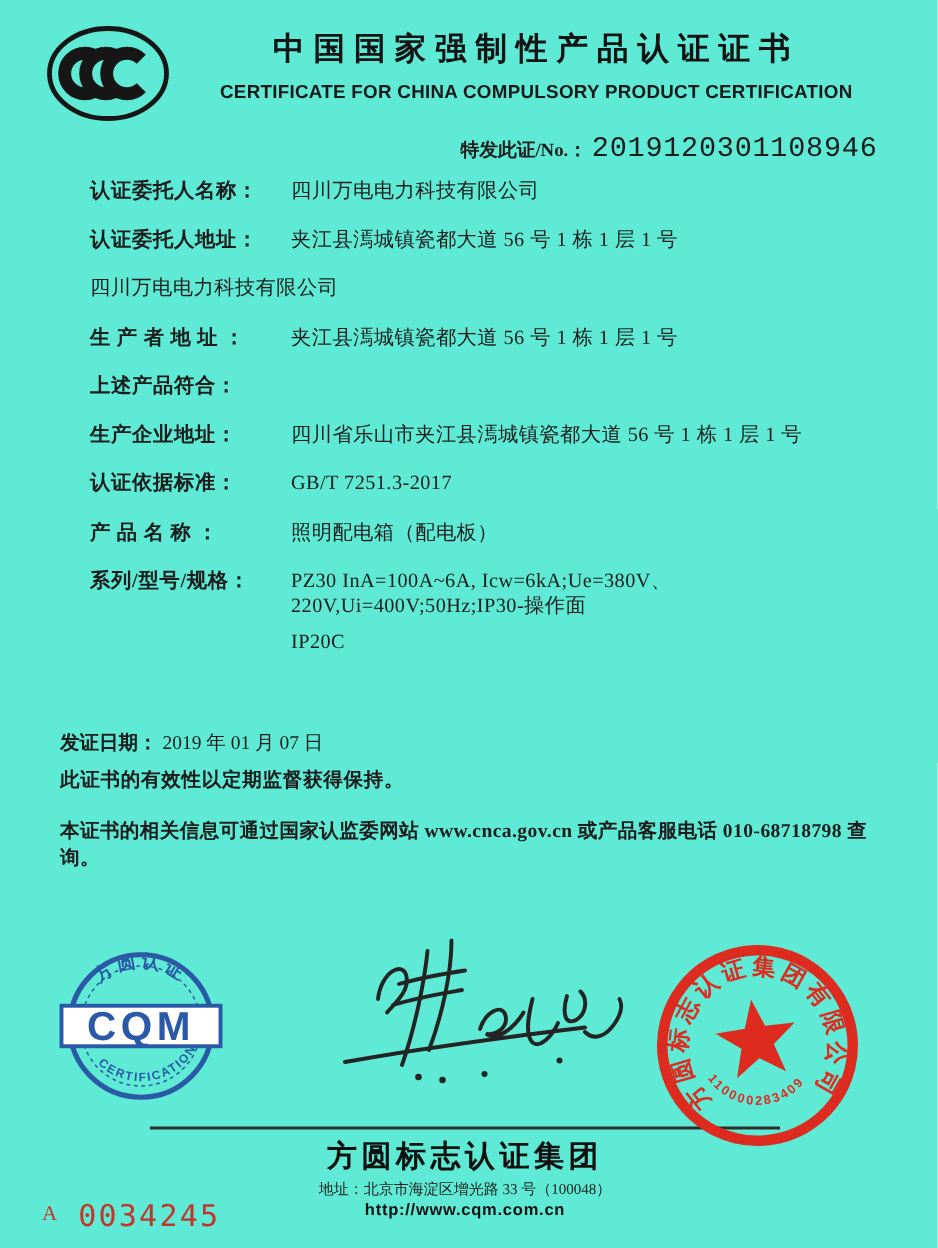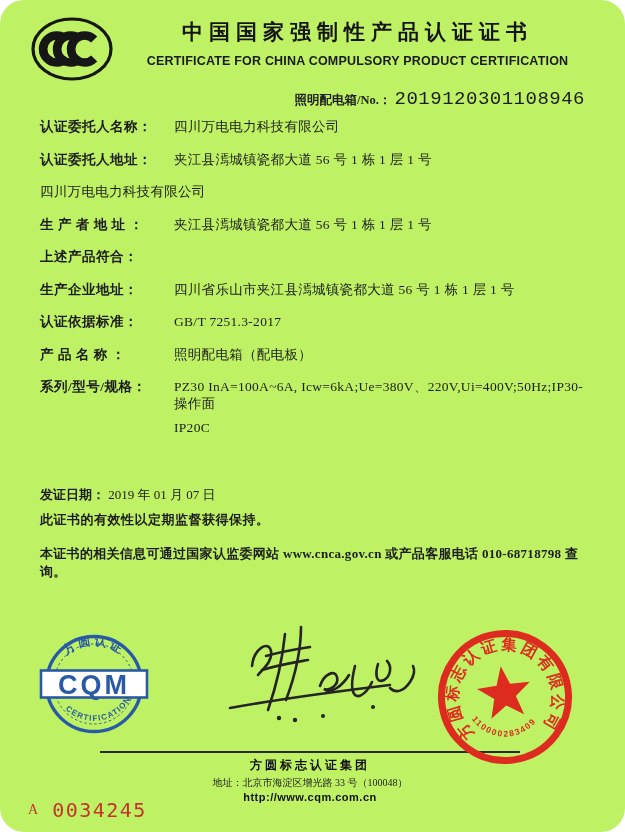--- a/index.html
+++ b/index.html
@@ -1,52 +1,52 @@
 <!DOCTYPE html>
 <html><head>
 <meta charset="utf-8">
 <style>
   * { margin:0; padding:0; box-sizing:border-box; }
   html,body { background:#ffffff; }
   body { width:625px; height:832px; position:relative; overflow:hidden;
          font-family:"Liberation Serif","DejaVu Serif",serif; color:#1c1c1c; }
-  .page { position:absolute; inset:0; background:#bef264;border-radius:24px; }
+  .page { position:absolute; inset:0; background:#5eead4; }
 
   
   .ccc-logo { position:absolute; left:28px; top:12px; }
   .titles { position:absolute; left:95px; right:5px; top:18px; text-align:center; }
   .title-cn { font-size:21px; font-weight:bold; letter-spacing:6px; color:#141414; }
   .title-en { margin-top:8px; font-family:"Liberation Sans","DejaVu Sans",sans-serif;
               font-size:12.5px; font-weight:bold; letter-spacing:0.2px; color:#1a1a1a; }
   .certno-line { position:absolute; top:88px; right:40px; font-size:13px; }
   .certno-label { font-weight:bold; font-size:12.5px; }
   .certno-value { font-family:Liberation Mono, monospace; font-size:19px; letter-spacing:0.5px; }
 
   
   .fields { position:absolute; left:40px; right:30px; top:118px; }
-  .frow { display:flex; align-items:flex-start; margin-bottom:15.5px; font-size:13.5px; line-height:17px; }
+  .frow { display:flex; align-items:flex-start; margin-bottom:15.5px; font-size:13.5px; line-height:17px;margin-left:20px; }
   .flabel { flex:0 0 134px; font-weight:bold; letter-spacing:0.5px; white-space:nowrap; }
   .fvalue { flex:1; letter-spacing:0.3px; }
   .fvalue .l2 { margin-top:7px; }
 
   .statement { position:absolute; left:40px; right:30px; top:443px;
                font-size:13px; font-weight:bold; line-height:23px; letter-spacing:0.3px; }
   .dates { position:absolute; left:40px; right:36px; top:486px; display:flex;
            font-size:13px; }
   .dates .dl { font-weight:bold; }
   .note1 { position:absolute; left:40px; top:511px; font-size:13px; font-weight:bold; letter-spacing:0.5px; }
   .note2 { position:absolute; left:40px; right:30px; top:545px; font-size:13px; font-weight:bold; letter-spacing:0.3px; }
 
   
   .cqm-logo { position:absolute; left:38px; top:633px; }
   .signature { position:absolute; left:222px; top:612px; }
   .seal { position:absolute; left:420px; top:607px; z-index:3; }
   .footer-rule { position:absolute; left:100px; top:751px; width:420px; border-top:2px solid #2b2b2b; z-index:1; }
   .footer { position:absolute; left:100px; width:420px; top:757px; text-align:center; z-index:2; }
-  .footer-org { font-size:12px; font-weight:bold; letter-spacing:3px; color:#111; }
+  .footer-org { font-size:20px; font-weight:bold; letter-spacing:3px; color:#111; }
   .footer-addr { margin-top:2px; font-size:10px; color:#222; }
   .footer-url { margin-top:1px; font-family:"Liberation Sans","DejaVu Sans",sans-serif;
                 font-size:11px; font-weight:bold; color:#111; letter-spacing:0.5px; }
   .serial { position:absolute; left:28px; top:800px; color:#c5342c; display:flex; align-items:flex-end; gap:14px; }
   .serial .pfx { font-size:14px; line-height:20px; }
   .serial .num { font-family:"DejaVu Sans Mono","Liberation Mono",monospace; font-size:20px;
                  letter-spacing:1.5px; line-height:20px; }
 </style>
 </head>
 <body>
@@ -61,21 +61,21 @@
       <path d="M66.2,27.5 A13.5,13.5 0 1 0 66.2,46.5" fill="none" stroke="#161616" stroke-width="8.6"></path>
     </svg>
   </div>
 
   <div class="titles">
     <div class="title-cn">中国国家强制性产品认证证书</div>
     <div class="title-en">CERTIFICATE FOR CHINA COMPULSORY PRODUCT CERTIFICATION</div>
   </div>
 
   <div class="certno-line">
-    <span class="certno-label">照明配电箱/No.：</span>
+    <span class="certno-label">特发此证/No.：</span>
     <span class="certno-value">2019120301108946</span>
   </div>
 
   <div class="fields">
     <div class="frow">
       <div class="flabel">认证委托人名称：</div>
       <div class="fvalue">四川万电电力科技有限公司</div>
     </div>
     <div class="frow">
       <div class="flabel">认证委托人地址：</div>

